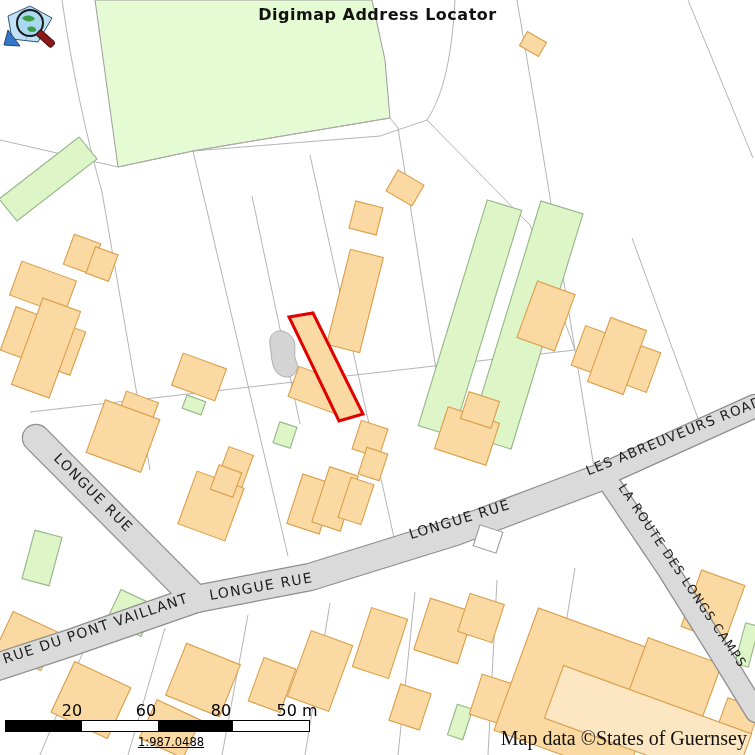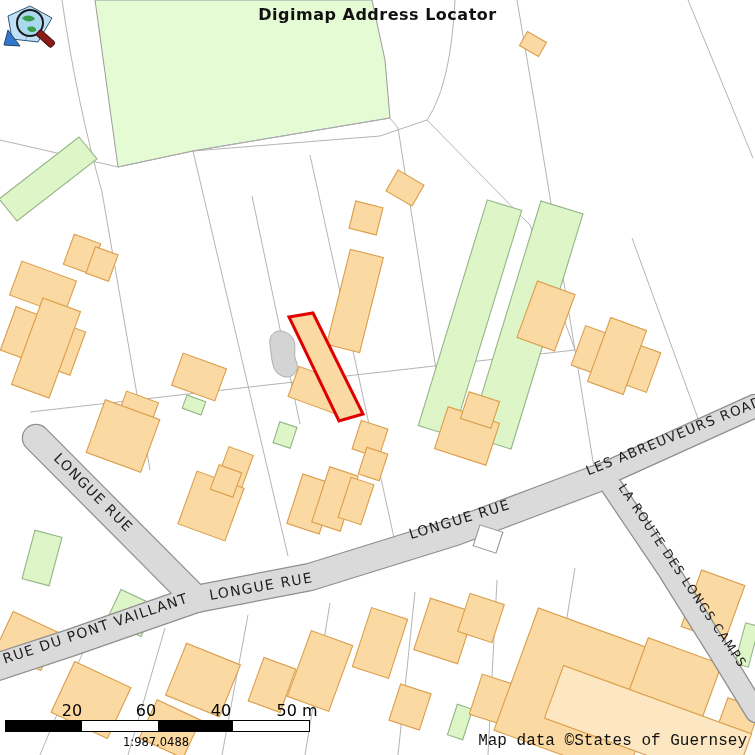--- a/index.html
+++ b/index.html
@@ -25,24 +25,24 @@
   .ticks{position:relative;height:17px;font-size:16px;color:#000;}
   .ticks span{position:absolute;transform:translateX(-50%);white-space:nowrap;margin-left:25px;}
   .bar{
     position:relative;margin-top:2px;width:303px;height:10px;border:1px solid #000;
     display:flex;background:#fff;
   }
   .bar i{flex:1;display:block;}
   .bar i.b{background:#000;}
   .bar i.w{background:#fff;}
   .ratio{position:relative;margin-top:3px;height:14px;font-size:11.5px;color:#000;}
-  .ratio span{position:absolute;left:151px;transform:translateX(-50%);}
+  .ratio span{position:absolute;left:166px;transform:translateX(-50%);text-decoration:underline;}
   .attribution{
-    position:absolute;right:8px;bottom:5px;font-family:Liberation Mono, monospace;
-    font-size:16px;color:#111;
+    position:absolute;right:8px;bottom:5px;font-family:Liberation Serif, serif;
+    font-size:20px;color:#111;
   }
 </style>
 </head>
 <body>
 
 <svg id="map" width="755" height="755" viewBox="0 0 755 755">
     <rect x="0" y="0" width="755" height="755" fill="#ffffff"></rect>
     <g>
       <polygon points="95,0 372,0 385,60 390,118 193,151 118,167" fill="#e4fbd3" stroke="#9c9c9c" stroke-width="1"></polygon>
     </g>
@@ -167,21 +167,21 @@
     <rect x="36" y="28" width="20" height="7" rx="2" transform="rotate(42 38 31)" fill="#8b1a1a" stroke="#450c0c" stroke-width="1"></rect>
   </svg>
 </div>
 
 <div class="title">Digimap Address Locator</div>
 
 <div class="scalebar">
   <div class="ticks">
     <span style="left:42px">20</span>
     <span style="left:116px">60</span>
-    <span style="left:191px">40</span>
+    <span style="left:191px">80</span>
     <span style="left:267px">50 m</span>
   </div>
   <div class="bar">
     <i class="b"></i>
       <i class="w"></i>
       <i class="b"></i>
       <i class="w"></i>
   </div>
   <div class="ratio">
     <span>1:987.0488</span>

